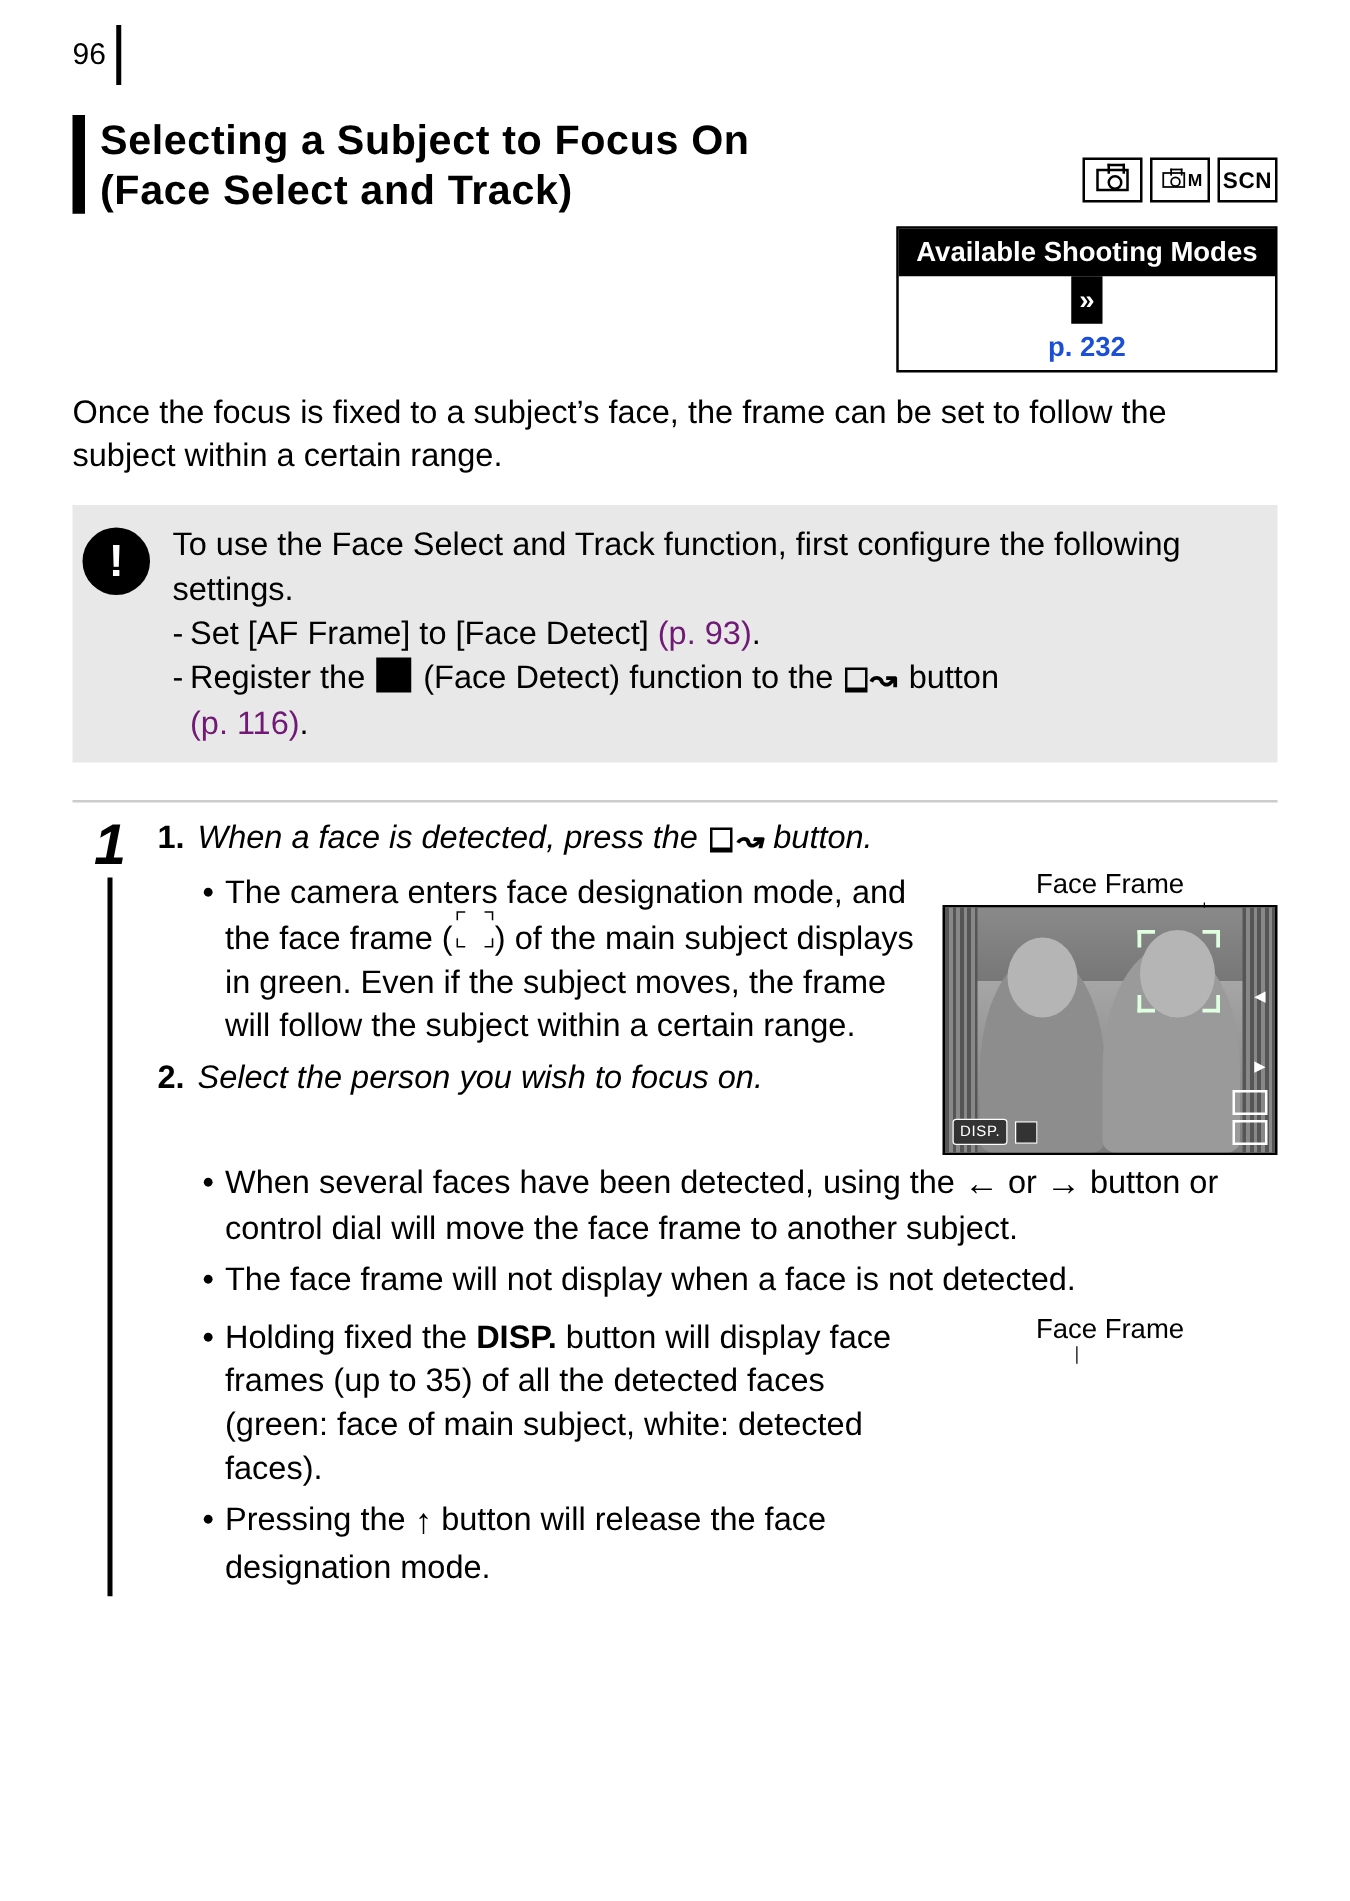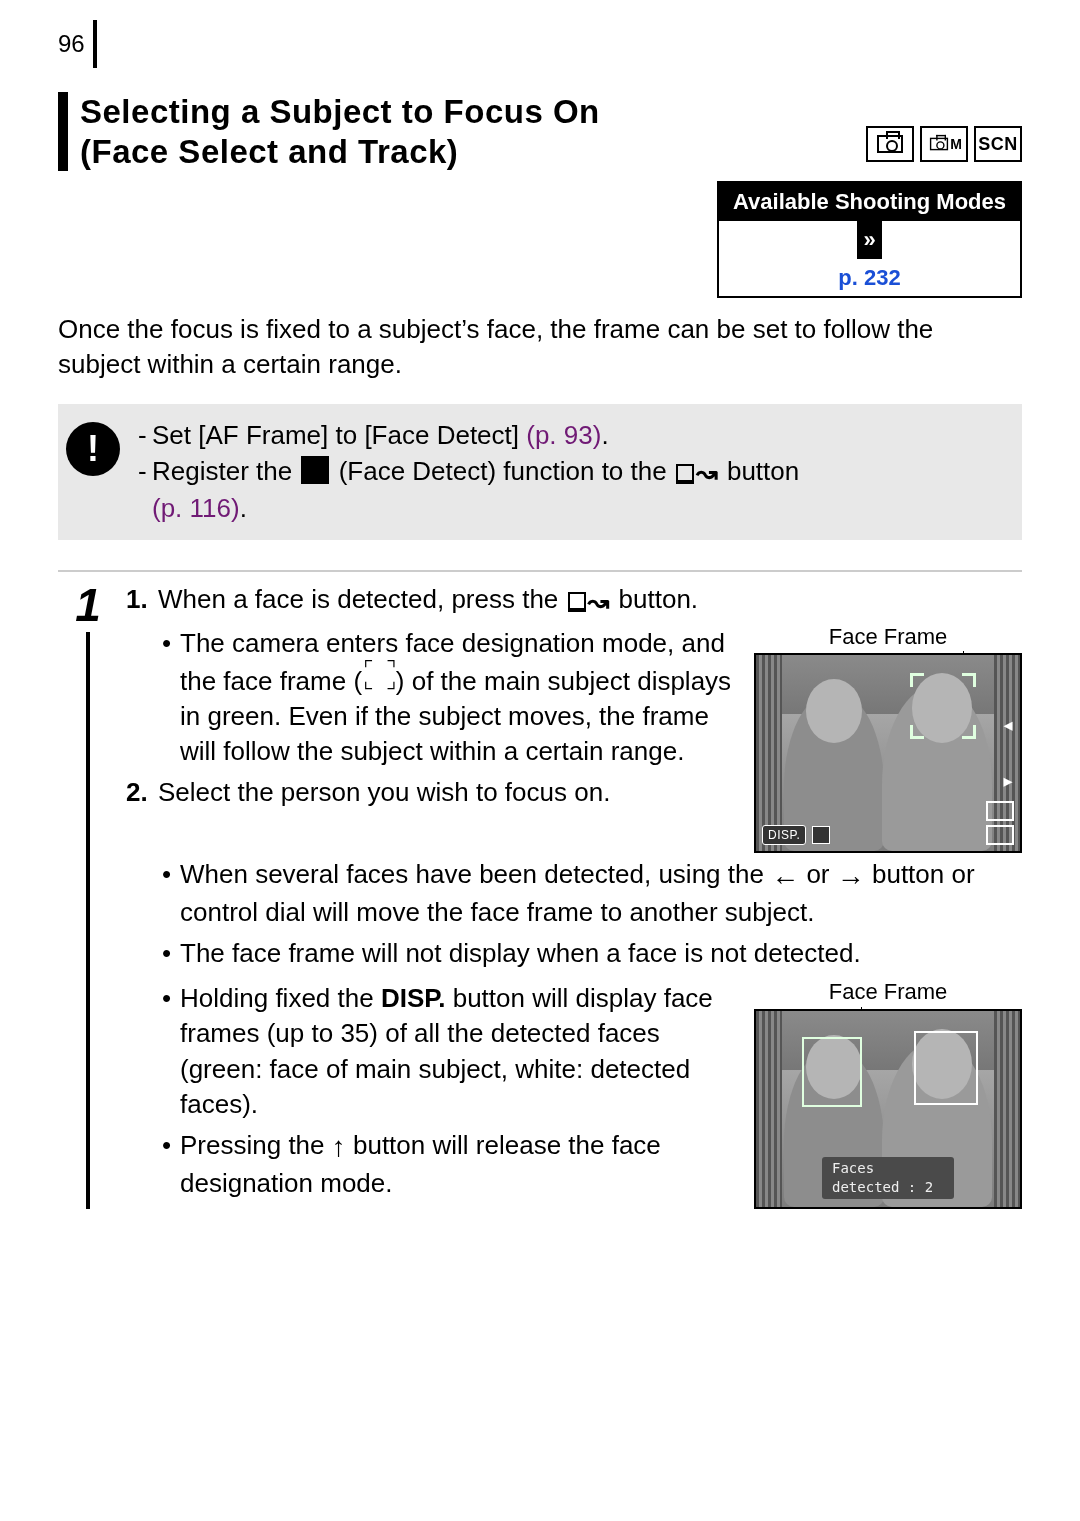--- a/index.html
+++ b/index.html
@@ -163,21 +163,21 @@
   }
   .step-vline {
     width: 4px;
     background: #000;
     flex: 1;
   }
   .step-body { flex: 1; padding-left: 8px; }
   .step-title { font-weight: 900; font-size: 27px; margin-bottom: 10px; }
   .substep { display: flex; margin-bottom: 2px; }
   .substep-num { font-weight: bold; width: 32px; }
-  .substep-text { flex: 1; }
+  .substep-text { flex: 1; font-style: italic; }
   .bullets { margin-left: 36px; margin-top: 4px; }
   .bullet { display: flex; margin-bottom: 6px; }
   .bullet-mark { width: 18px; }
   .bullet-text { flex: 1; }
   .with-fig { display: flex; gap: 18px; align-items: flex-start; }
   .with-fig .txt { flex: 1; }
   .fig-wrap { width: 268px; flex: 0 0 268px; }
   .fig-label { text-align: center; font-size: 22px; margin-bottom: 2px; position: relative; }
   .fig-label::after {
     content: "";
@@ -294,20 +294,21 @@
     <span class="avail-chev">»</span>
     <span class="avail-link">p. 232</span>
   </div>
 </div>
 
 <p class="intro">Once the focus is fixed to a subject’s face, the frame can be set to follow the subject within a certain range.</p>
 
 <div class="note-box">
   <div class="note-icon">!</div>
   <div class="note-body">
+    <div>To use the Face Select and Track function, first configure the following settings.</div>
     <div class="dash-line">
       <span class="dash-mark">-</span>
       <span class="dash-content">
         <span>Set [AF Frame] to [Face Detect] </span><span class="link">(p. 93)</span><span>.</span>
       </span>
     </div>
     <div class="dash-line">
       <span class="dash-mark">-</span>
       <span class="dash-content">
         <span>Register the </span><span class="inline-icon"></span><span> (Face Detect) function to the </span><span class="print-jump-icon">
@@ -412,28 +413,17 @@
           <div class="bullet">
             <span class="bullet-mark">•</span>
             <span class="bullet-text">
               <span>Pressing the </span><span class="arrow">↑</span><span> button will release the face designation mode.</span>
             </span>
           </div>
         </div>
       </div>
       <div class="fig-wrap">
         <div class="fig-label r40">Face Frame</div>
-        <div class="fig fig2">
-          <div class="curtain-l"></div>
-            <div class="curtain-r"></div>
-          <div class="person h1"></div>
-            <div class="head h1h"></div>
-          <div class="person h2"></div>
-            <div class="head h2h"></div>
-          <div class="face-rect main"></div>
-          <div class="face-rect sec"></div>
-          <div class="status-bar">Faces detected : 2</div>
-        </div>
       </div>
     </div>
 
   </div>
 </div>
 
 </body></html>

